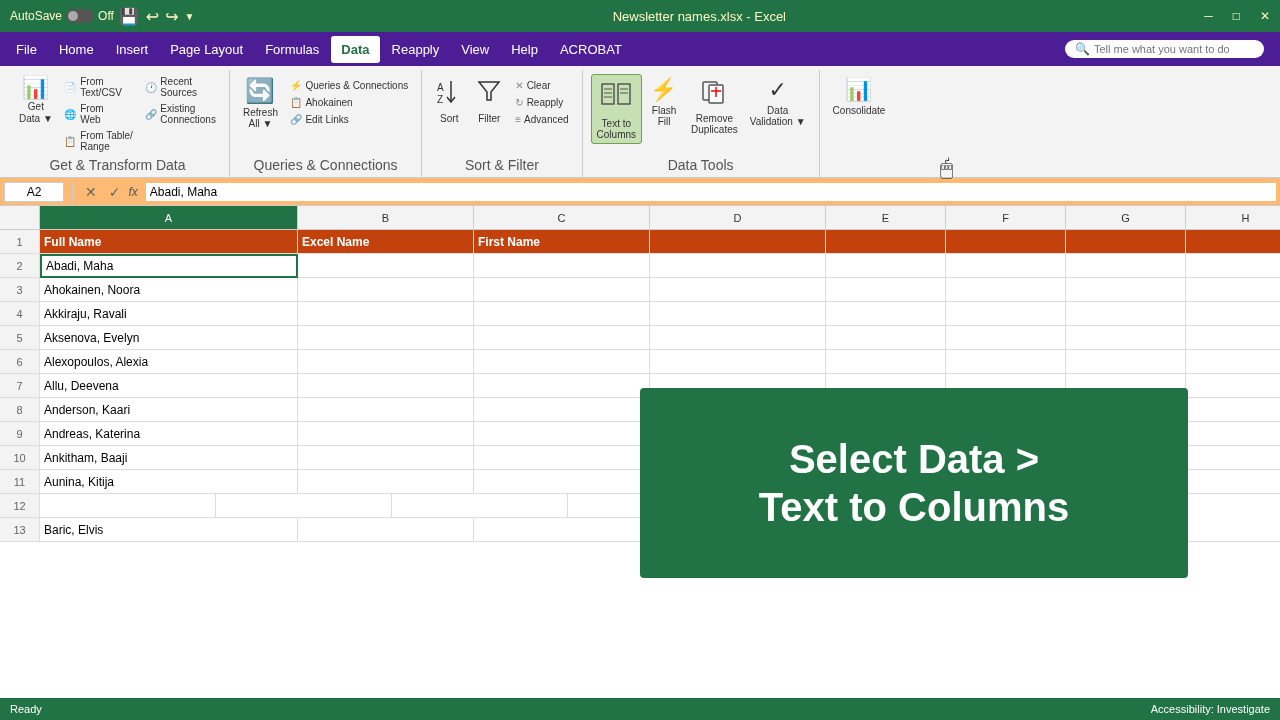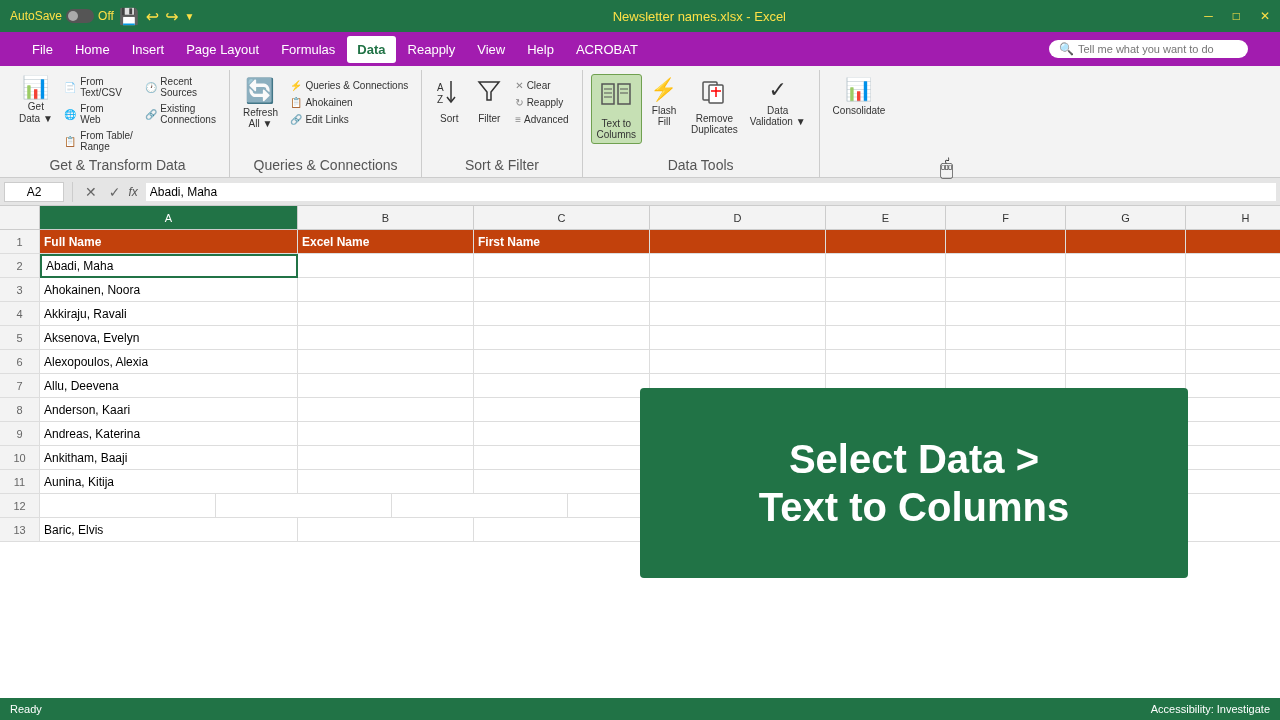--- a/index.html
+++ b/index.html
@@ -1,42 +1,42 @@
 <!DOCTYPE html>
 <html><head>
   <meta charset="utf-8">
   <style>
     * { box-sizing: border-box; margin: 0; padding: 0; }
     body { font-family: 'Segoe UI', Arial, sans-serif; font-size: 12px; background: #fff; overflow: hidden; width: 1280px; height: 720px; }
 
     
     #title-bar {
       background: #217346;
-      color: #fde047;
+      color: #fef9c3;
       height: 32px;
       display: flex;
       align-items: center;
       justify-content: space-between;
       padding: 0 10px;
     }
     #title-bar .left { display: flex; align-items: center; gap: 6px; font-size: 12px; }
     #title-bar .center { font-size: 13px; font-weight: 400; }
     #title-bar .right { display: flex; gap: 20px; font-size: 12px; }
     .autosave-area { display: flex; align-items: center; gap: 4px; }
     .toggle-off { background: #555; border-radius: 8px; width: 28px; height: 14px; display: inline-flex; align-items: center; padding: 2px; }
     .toggle-knob { width: 10px; height: 10px; background: #aaa; border-radius: 50%; }
 
     
     #menu-bar {
-      background: #a21caf;
+      background: #4c1d95;
       color: white;
       height: 34px;
       display: flex;
       align-items: center;
-      padding: 0 22px;
+      padding: 0 6px;
       gap: 2px;
     }
     .menu-item {
       padding: 6px 10px;
       cursor: pointer;
       border-radius: 3px;
       font-size: 13px;
     }
     .menu-item.active { background: white; color: #217346; font-weight: 600; }
 
@@ -98,21 +98,21 @@
       color: #333;
       white-space: nowrap;
     }
 
     
     #formula-bar {
       display: flex;
       align-items: center;
       height: 28px;
       border-bottom: 1px solid #ccc;
-      background: #e5e5e5;
+      background: #fdba74;
       padding: 0 4px;
       gap: 4px;
     }
     #cell-ref {
       width: 60px;
       border: 1px solid #ccc;
       padding: 2px 4px;
       font-size: 12px;
       text-align: center;
     }

